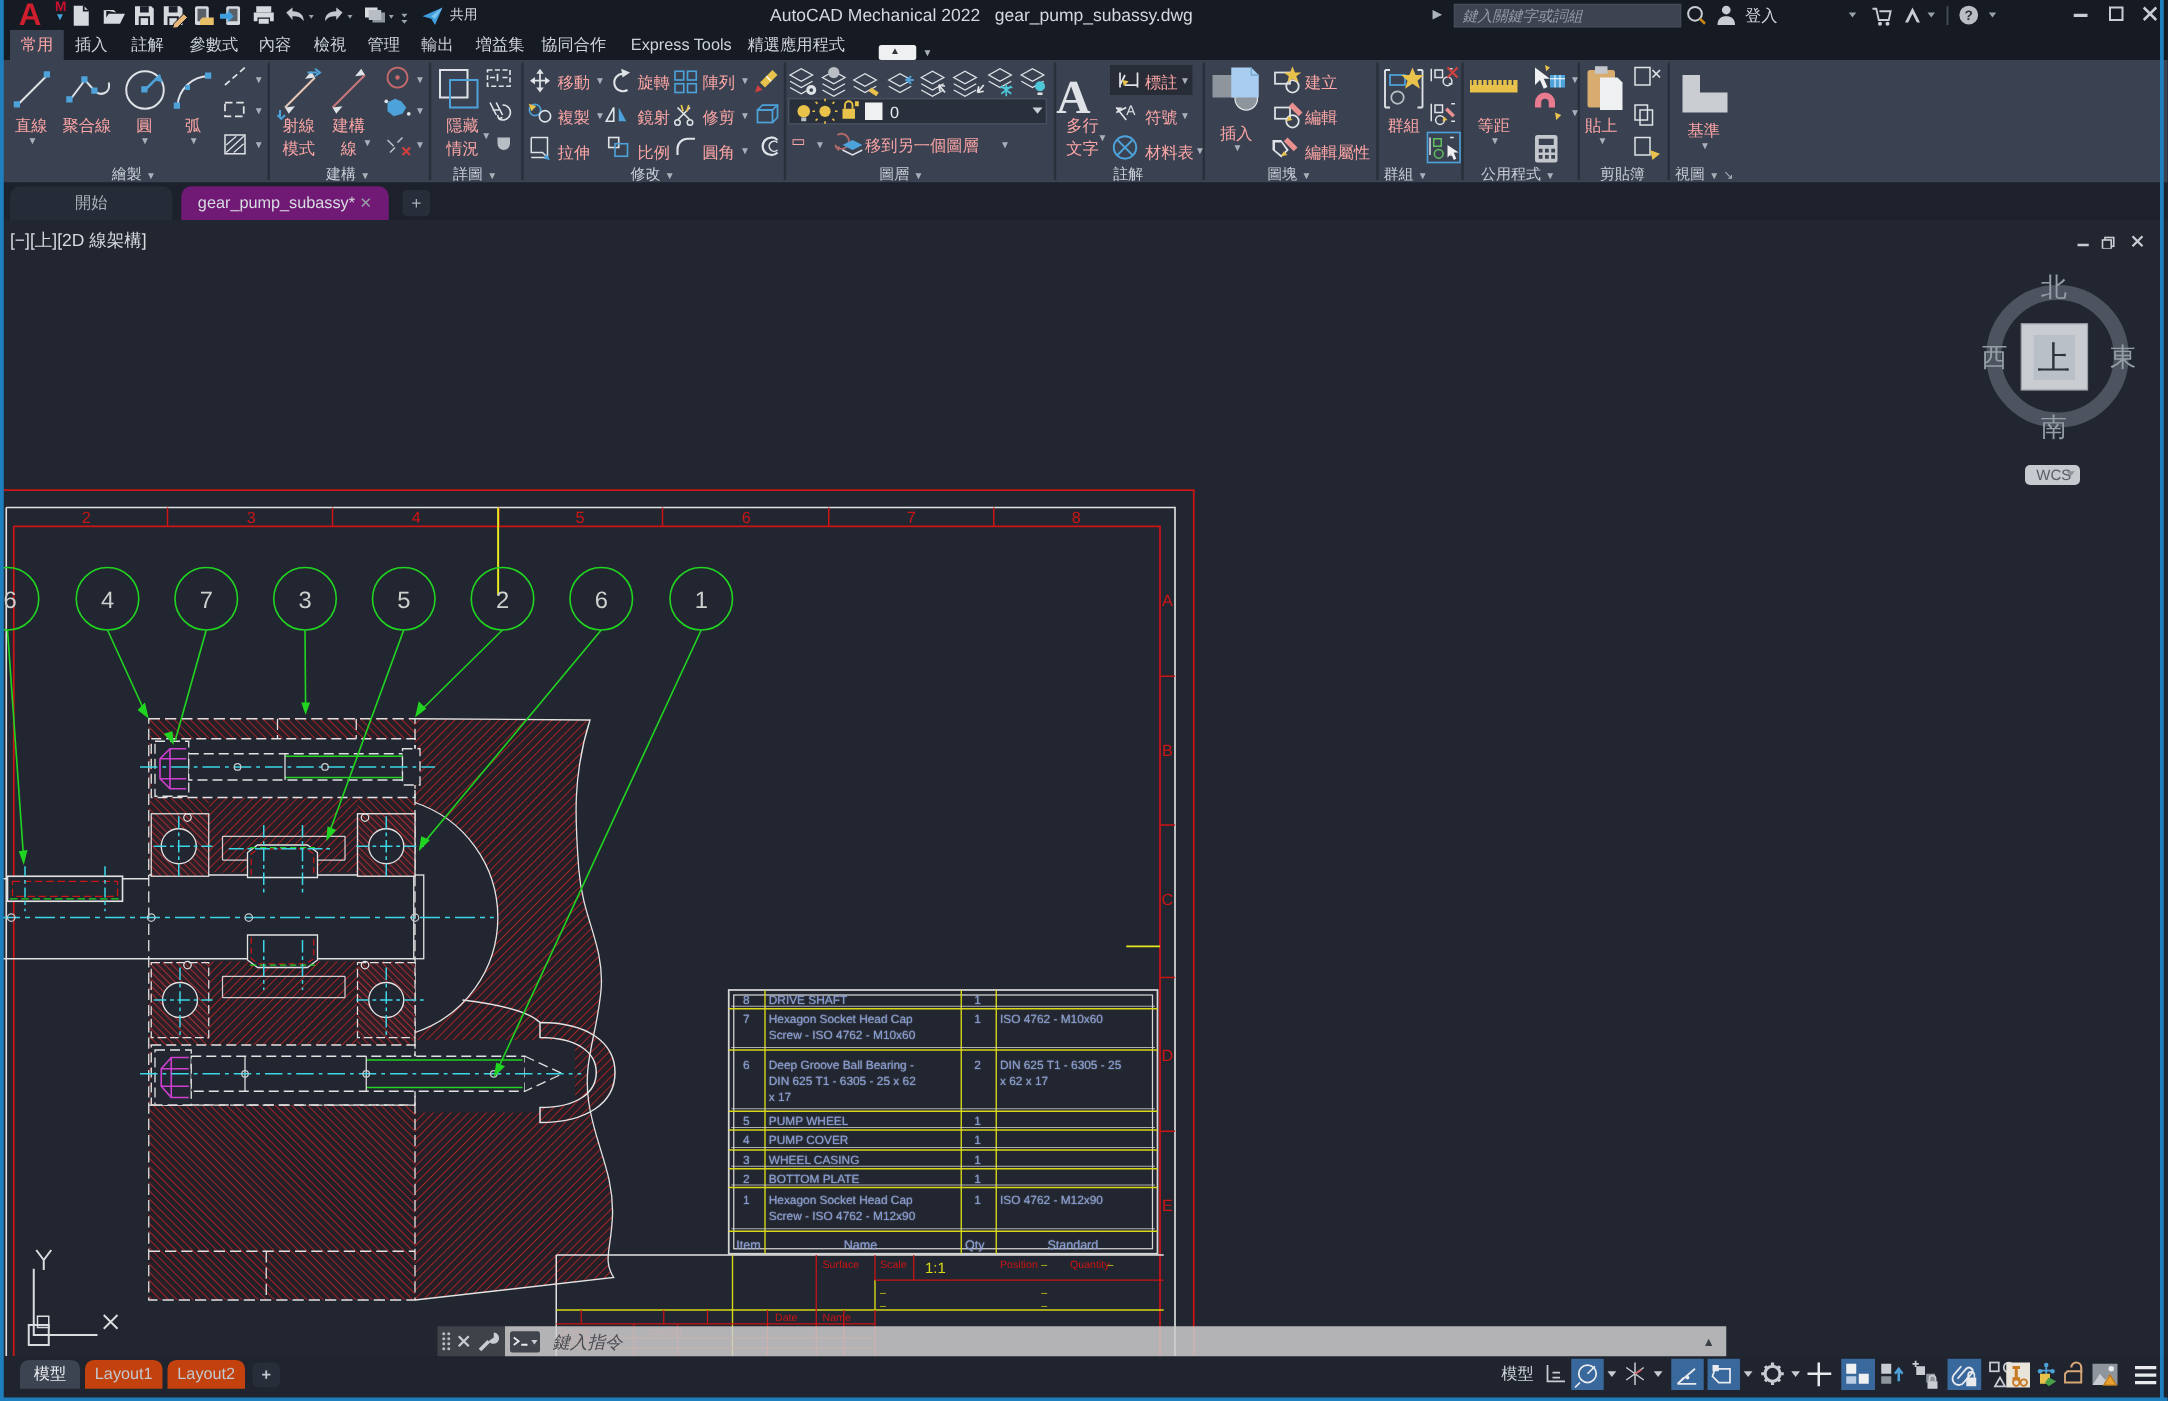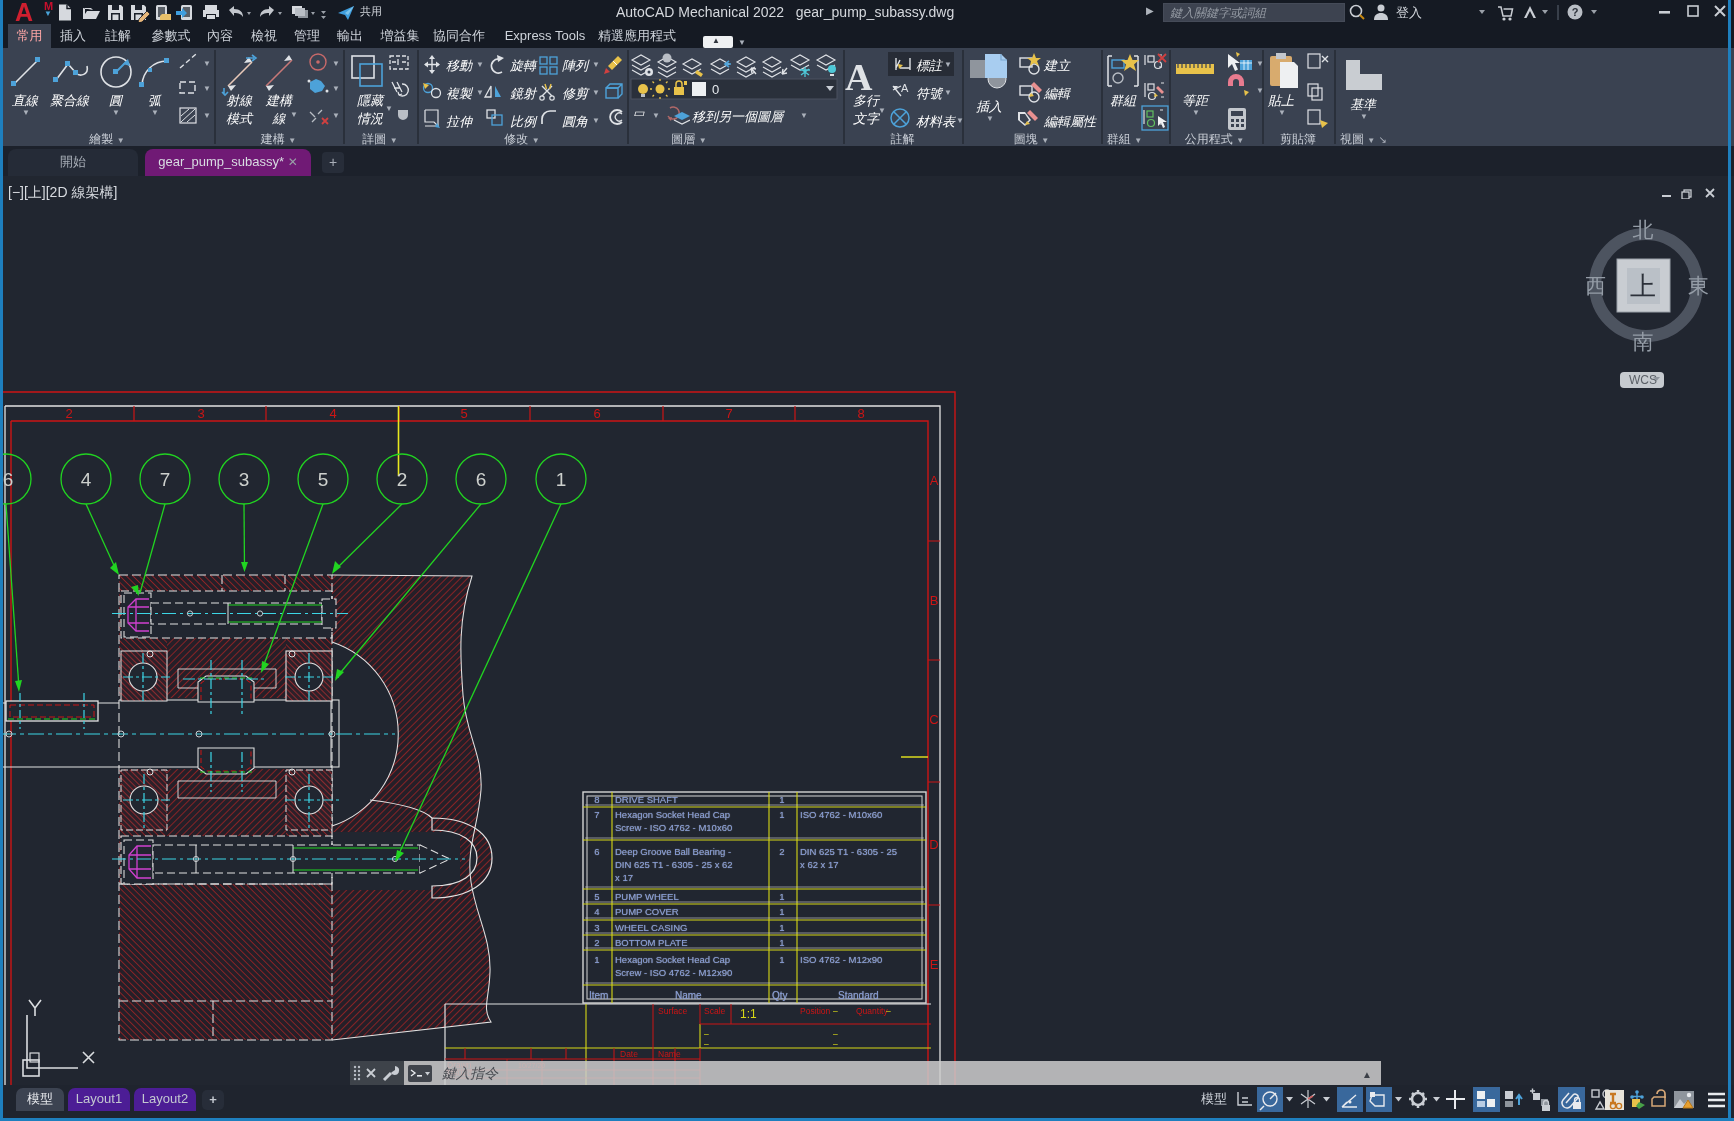--- a/index.html
+++ b/index.html
@@ -8,31 +8,31 @@
   .abs { position:absolute; }
   
   #titlebar { position:absolute; left:0; top:0; width:1734px; height:24px; background:#151a23; }
   #tabrow { position:absolute; left:0; top:24px; width:1734px; height:24px; background:#151a23; }
   .rtab { position:absolute; top:0; height:24px; line-height:24px; color:#ced3da; font-size:13px; text-align:center; }
   .rtab.active { background:#3a4251; color:#fca5a5; }
   
   #ribbon { position:absolute; left:0; top:48px; width:1734px; height:98px; background:#3a4251; }
   .psep { position:absolute; top:2px; width:2px; height:94px; background:#2a303b; }
   .plabel { position:absolute; bottom:2px; height:13px; width:100%; text-align:center; color:#c9ced6; font-size:12px; }
-  .row { position:absolute; color:#ffffff; font-size:13px; white-space:nowrap;font-style:italic; }
+  .row { position:absolute; color:#fca5a5; font-size:13px; white-space:nowrap; }
   .dar { color:#aab0ba; font-size:8px; }
   
   #filetabs { position:absolute; left:0; top:146px; width:1734px; height:30px; background:#1c212b; }
   .ftab { position:absolute; top:3px; height:27px; line-height:26px; font-size:13px; color:#c6cbd3;
      border-radius:8px 8px 0 0; text-align:center; }
   #cadsvg { position:absolute; left:0; top:0; }
   
   #layoutbar { position:absolute; left:0; top:1085px; width:1734px; height:29px; background:#1f242e; }
   .ltab { position:absolute; top:3px; height:23px; line-height:22px; font-size:13px; color:#c3c8d0;
-     border-radius:7px 7px 0 0; text-align:center; background:#4c1d95; }
+     border-radius:7px 7px 0 0; text-align:center; background:#c2410c; }
   #bottomstrip { position:absolute; left:0; top:1114px; width:1734px; height:7px; background:#1f242e; }
   #blueborder { position:absolute; left:0; top:1118px; width:1734px; height:3px; background:#1e7fbe; }
   .sideborder { position:absolute; top:0; width:3px; height:1121px; background:#1e7fbe; }
   
   #cmdbar { position:absolute; left:350px; top:1061px; width:850px; height:25px; }
   #cmdleft { position:absolute; left:0; top:0; width:54px; height:25px; background:rgba(64,68,76,0.95); }
   #cmdinput { position:absolute; left:54px; top:0; width:977px; height:25px; background:rgba(205,205,205,0.85); }
 </style>
 </head>
 <body>
@@ -751,21 +751,21 @@
   <div class="row" style="left:1268px;top:44px;">貼上</div>
   <div class="dar abs" style="left:1278px;top:60px;">▼</div>
 
   <div class="row" style="left:1350px;top:48px;">基準</div>
   <div class="dar abs" style="left:1360px;top:64px;">▼</div>
 
   <div class="plabel" style="left:0;width:214px;">繪製 <span class="dar">▼</span></div>
   <div class="plabel" style="left:214px;width:129px;">建構 <span class="dar">▼</span></div>
   <div class="plabel" style="left:343px;width:74px;">詳圖 <span class="dar">▼</span></div>
   <div class="plabel" style="left:417px;width:210px;">修改 <span class="dar">▼</span></div>
-  <div class="plabel" style="left:595px;width:188px;">圖層 <span class="dar">▼</span></div>
+  <div class="plabel" style="left:627px;width:188px;">圖層 <span class="dar">▼</span></div>
   <div class="plabel" style="left:843px;width:119px;">註解</div>
   <div class="plabel" style="left:962px;width:139px;">圖塊 <span class="dar">▼</span></div>
   <div class="plabel" style="left:1101px;width:47px;">群組 <span class="dar">▼</span></div>
   <div class="plabel" style="left:1169px;width:91px;margin-top:37px;">公用程式 <span class="dar">▼</span></div>
   <div class="plabel" style="left:1262px;width:72px;">剪貼簿</div>
   <div class="plabel" style="left:1334px;width:90px;text-align:left;padding-left:6px;">視圖 <span class="dar">▼</span> <span class="dar" style="font-size:10px;">↘</span></div>
 </div>
 <div id="filetabs">
   <div class="ftab" style="left:8px;width:130px;background:#252b37;color:#a9afb8;">開始</div>
   <div class="ftab" style="left:145px;width:166px;background:#701a75;color:#d8dce2;">gear_pump_subassy* <span style="color:#9aa0a8;font-size:12px;">✕</span></div>

